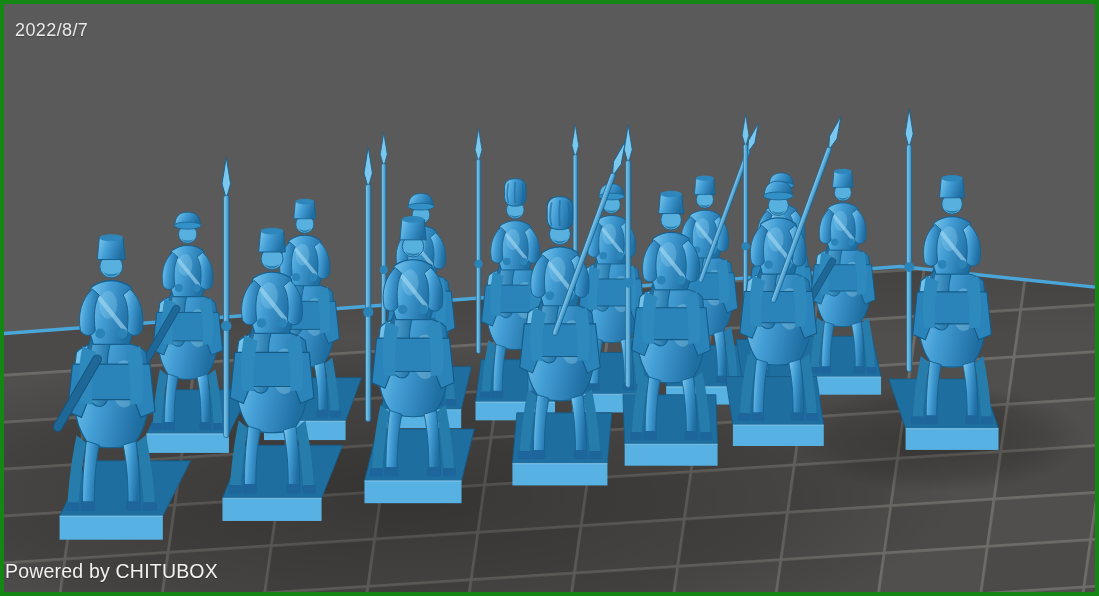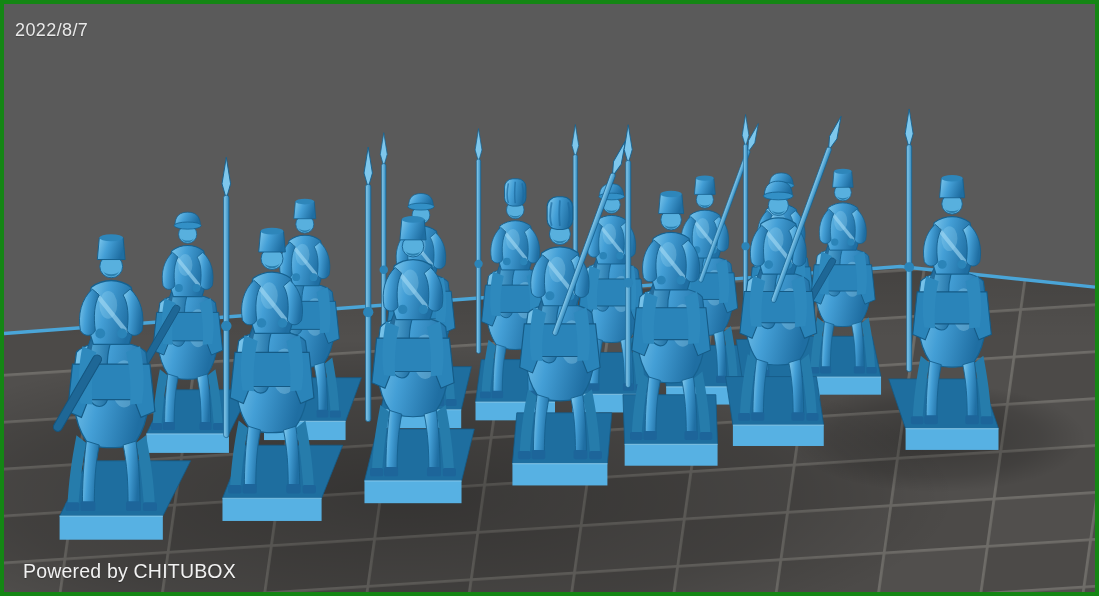--- a/index.html
+++ b/index.html
@@ -13,21 +13,21 @@
   }
   .viewport{position:absolute;inset:0;background:#3b82f6;cursor:grab;}
   .viewport svg{position:absolute;inset:0;width:100%;height:100%;display:block;}
   .date-label{
     position:absolute;left:11px;top:16px;
     font-size:18px;color:#e9e9e9;letter-spacing:0.4px;
     text-shadow:0 1px 1px rgba(0,0,0,.25);
     user-select:none;
   }
   .watermark{
-    position:absolute;left:19px;bottom:9px;
+    position:absolute;left:1px;bottom:9px;
     font-size:19.5px;color:#f1f1f1;letter-spacing:0.2px;
     text-shadow:0 1px 1px rgba(0,0,0,.3);
     user-select:none;
   }
 </style>
 </head>
 <body>
 
 <div class="frame">
   <div class="viewport">

